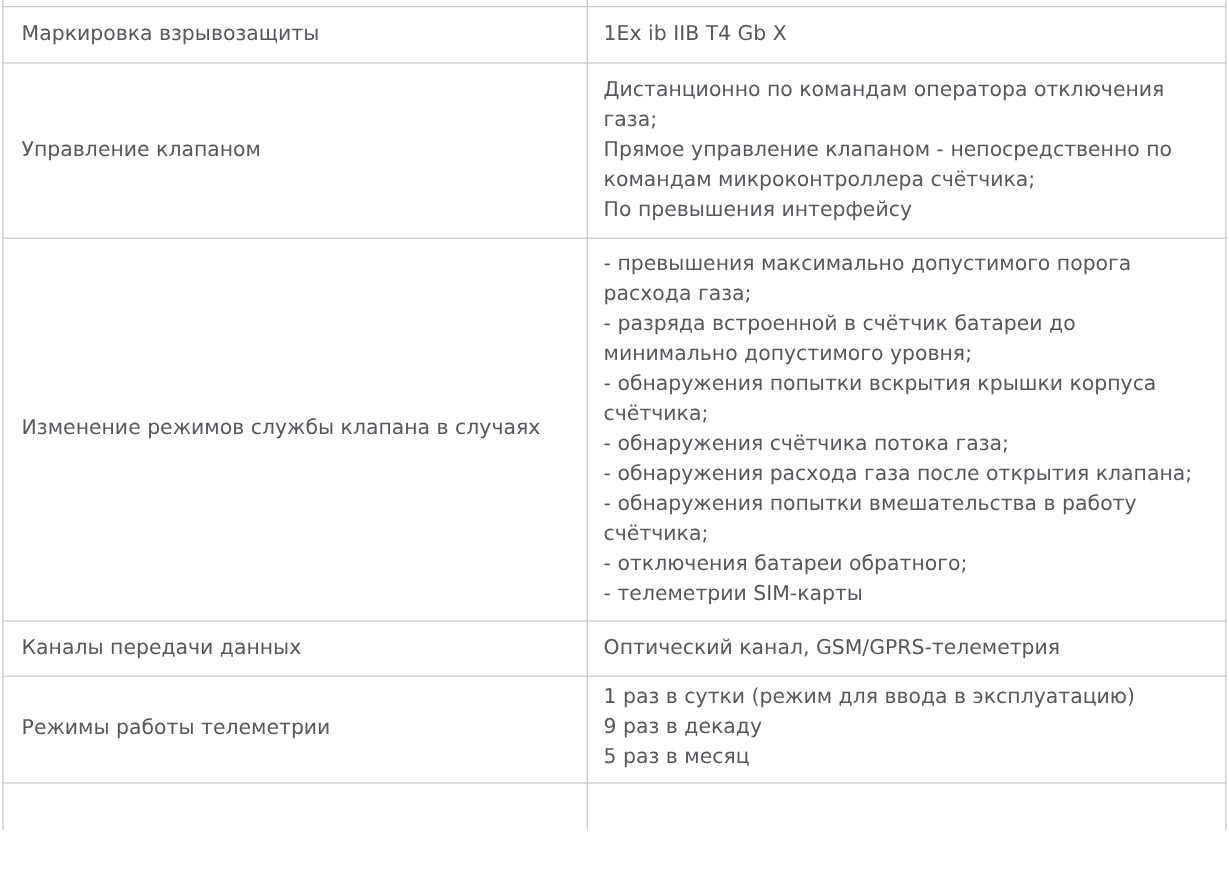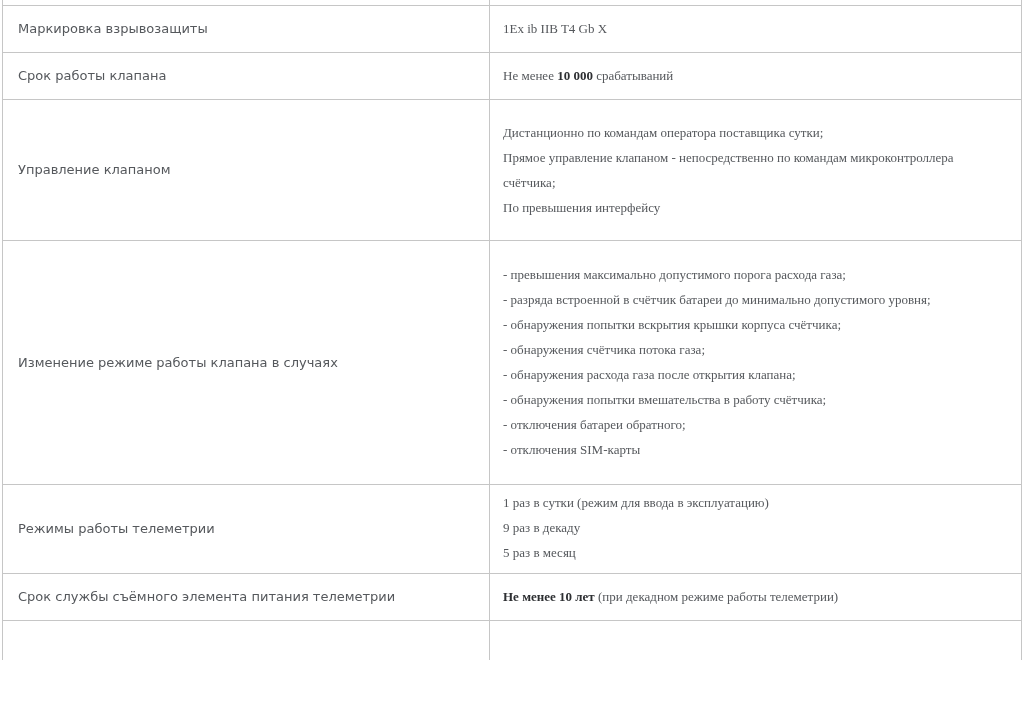--- a/index.html
+++ b/index.html
@@ -7,41 +7,41 @@
     padding: 0;
     background: #ffffff;
   }
   .viewport {
     position: relative;
     width: 1024px;
     height: 724px;
     overflow: hidden;
     background: #ffffff;
     font-family: "DejaVu Sans", "Liberation Sans", sans-serif;
-    font-size: 13px;
+    font-size: 17px;
     line-height: 25px;
     color: #55585c;
   }
   table.spec-table {
     border-collapse: collapse;
     table-layout: fixed;
     width: 1019px;
     margin-left: 2px;
     background: #ffffff;
   }
   col.col-name  { width: 487px; }
   col.col-value { width: 532px; }
   td {
     border: 1px solid #c6c6c6;
     vertical-align: middle;
     padding: 10px 14px 10px 15px;
     background: #ffffff;
     word-wrap: break-word;
   }
-  td.value-cell { padding: 10px 14px 10px 13px; font-family: Liberation Serif, serif; }
+  td.value-cell { padding: 10px 14px 10px 13px; }
   
   tr.partial-top    { height: 5px; }
   tr.partial-top td { padding: 0; border-top: none; }
   tr.partial-bottom    { height: 40px; }
   tr.partial-bottom td { padding: 0; border-bottom: none; }
   
   tr.row-0 { height: 47px; }
   tr.row-1 { height: 48px; }
   tr.row-2 { height: 47px; }
   tr.row-3 { height: 141px; }
@@ -70,59 +70,53 @@
       <tr class="partial-top">
         <td class="name-cell"></td>
         <td class="value-cell"></td>
       </tr>
       <tr class="spec-row row-0">
           <td class="name-cell">Маркировка взрывозащиты</td>
           <td class="value-cell">
             <div class="value-line">1Ex ib IIB T4 Gb X</div>
           </td>
         </tr>
-        <tr class="spec-row row-2">
-          <td class="name-cell">Срок работы клапана</td>
-          <td class="value-cell">
-            <div class="value-line">Не менее <strong>10 000</strong> срабатываний</div>
-          </td>
-        </tr>
         <tr class="spec-row row-3">
           <td class="name-cell">Управление клапаном</td>
           <td class="value-cell">
-            <div class="value-line">Дистанционно по командам оператора поставщика сутки;</div>
+            <div class="value-line">Дистанционно по командам оператора отключения газа;</div>
             <div class="value-line">Прямое управление клапаном - непосредственно по командам микроконтроллера счётчика;</div>
             <div class="value-line">По превышения интерфейсу</div>
           </td>
         </tr>
         <tr class="spec-row row-4">
-          <td class="name-cell">Изменение режиме работы клапана в случаях</td>
+          <td class="name-cell">Изменение режимов службы клапана в случаях</td>
           <td class="value-cell">
             <div class="value-line">- превышения максимально допустимого порога расхода газа;</div>
             <div class="value-line">- разряда встроенной в счётчик батареи до минимально допустимого уровня;</div>
             <div class="value-line">- обнаружения попытки вскрытия крышки корпуса счётчика;</div>
             <div class="value-line">- обнаружения счётчика потока газа;</div>
             <div class="value-line">- обнаружения расхода газа после открытия клапана;</div>
             <div class="value-line">- обнаружения попытки вмешательства в работу счётчика;</div>
             <div class="value-line">- отключения батареи обратного;</div>
-            <div class="value-line">- отключения SIM-карты</div>
+            <div class="value-line">- телеметрии SIM-карты</div>
+          </td>
+        </tr>
+        <tr class="spec-row row-5">
+          <td class="name-cell">Каналы передачи данных</td>
+          <td class="value-cell">
+            <div class="value-line">Оптический канал, GSM/GPRS-телеметрия</div>
           </td>
         </tr>
         <tr class="spec-row row-6">
           <td class="name-cell">Режимы работы телеметрии</td>
           <td class="value-cell">
             <div class="value-line">1 раз в сутки (режим для ввода в эксплуатацию)</div>
             <div class="value-line">9 раз в декаду</div>
             <div class="value-line">5 раз в месяц</div>
-          </td>
-        </tr>
-        <tr class="spec-row row-7">
-          <td class="name-cell">Срок службы съёмного элемента питания телеметрии</td>
-          <td class="value-cell">
-            <div class="value-line"><strong>Не менее 10 лет</strong> (при декадном режиме работы телеметрии)</div>
           </td>
         </tr>
         <tr class="partial-bottom" id="partial-bottom-row">
         <td class="name-cell"></td>
         <td class="value-cell"></td>
       </tr>
     </tbody>
   </table>
 </div>
 

